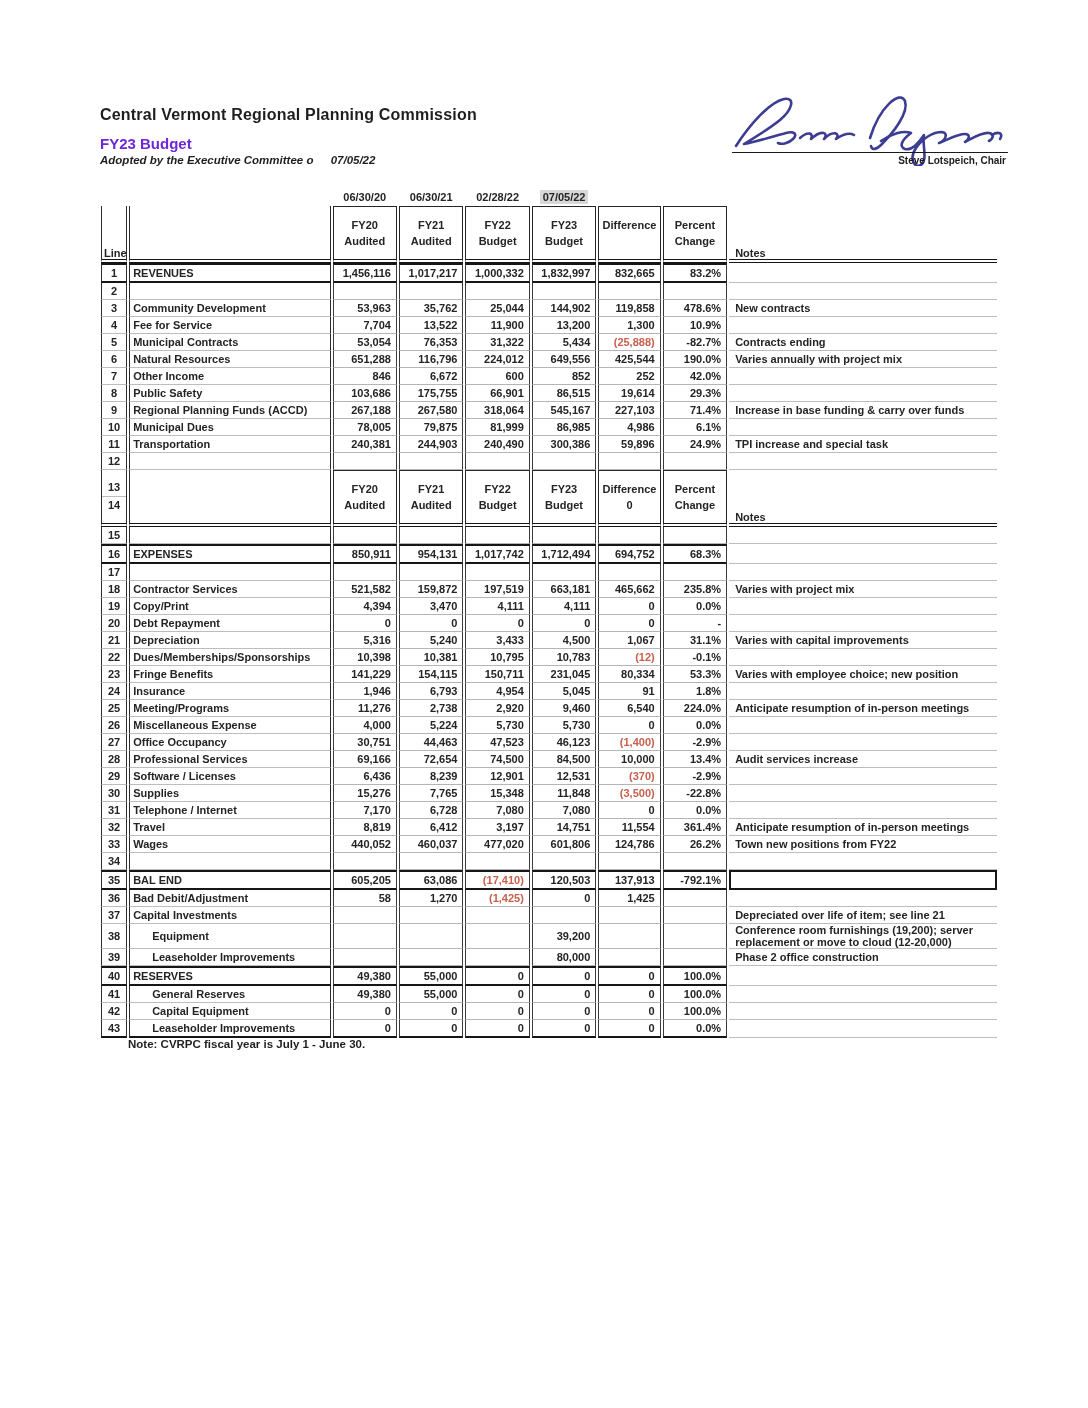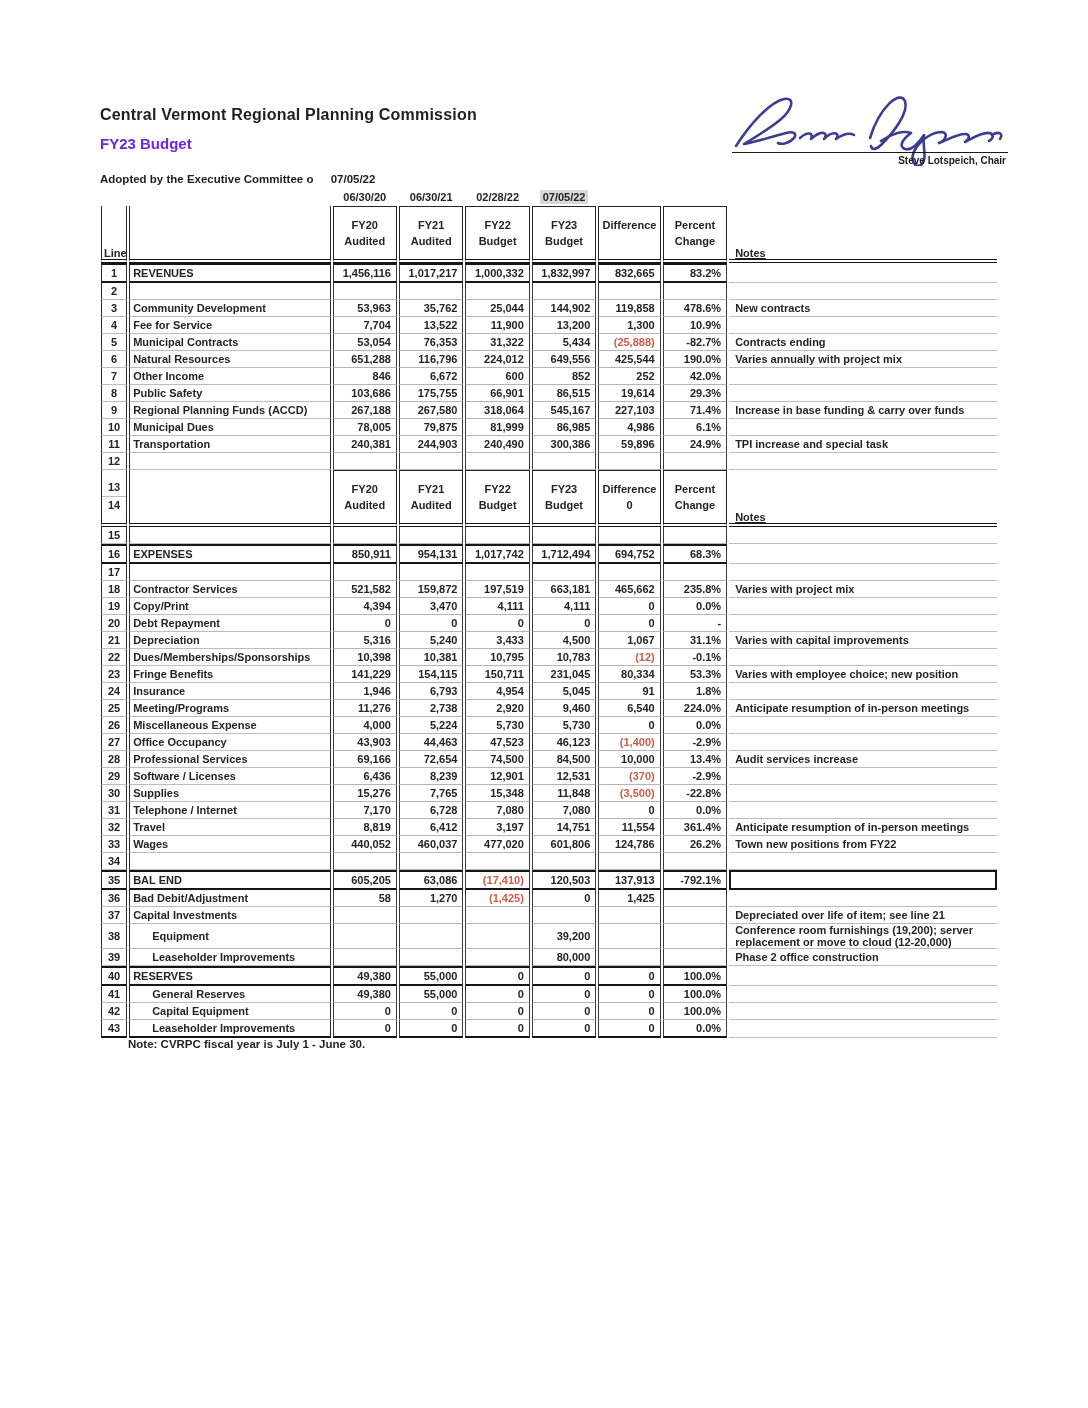--- a/index.html
+++ b/index.html
@@ -3,21 +3,21 @@
 <meta charset="utf-8">
 <style>
   html,body{margin:0;padding:0;background:#ffffff;}
   .page{position:relative;width:1088px;height:1408px;background:#ffffff;
         font-family:"Liberation Sans", sans-serif;color:#242424;overflow:hidden;}
 
   
   .doc-head{position:absolute;left:100px;top:106px;}
   .doc-title{font-size:16px;font-weight:700;color:#1e1e1e;letter-spacing:.2px;}
   .doc-sub{font-size:15px;font-weight:700;color:#6d28d9;margin-top:11px;}
-  .doc-adopted{font-size:11.5px;font-weight:700;color:#1e1e1e;margin-top:21px;}
+  .doc-adopted{font-size:11.5px;font-weight:700;color:#1e1e1e;margin-top:2px;font-style:italic;}
   .doc-adopted .date{margin-left:14px;}
 
   
   .sig-block{position:absolute;left:730px;top:88px;width:280px;}
   .sig-ink{position:absolute;left:0;top:0;}
   .sig-line{position:absolute;left:2px;top:64px;width:276px;border-top:1.6px solid #1a1a1a;}
   .sig-name{position:absolute;left:0;top:67px;width:276px;text-align:right;
             font-size:10px;font-weight:600;color:#1c1c1c;}
 
   
@@ -50,21 +50,21 @@
   
   .hcol{border-left:1.5px solid #262626;border-right:1.5px solid #262626;
         border-top:1.5px solid #262626;border-bottom:4px double #161616;
         text-align:center;font-weight:700;height:34px;padding:9px 2px;}
   .hcol div{height:16px;line-height:16px;}
   .hline{vertical-align:bottom;border-left:1.5px solid #2c2c2c;border-right:1.5px solid #2c2c2c;
          border-bottom:4px double #161616;text-align:right;font-weight:700;padding-left:2px;}
   .hname{border-left:1px solid #2c2c2c;border-right:1.5px solid #2c2c2c;
          border-bottom:4px double #161616;}
   .hnotes{border-bottom:4px double #161616;vertical-align:bottom;font-weight:700;
-          text-align:left;padding-left:6px;text-decoration:underline;}
+          text-align:left;padding-left:6px;}
   .hline2{border-left:1.5px solid #2c2c2c;border-right:1.5px solid #2c2c2c;
           border-bottom:4px double #161616;text-align:center;padding:0;}
   .hline2 div{height:17px;line-height:17px;}
   .hline2 div:first-child{border-bottom:1px solid #bdbdbd;}
 
   
   .footnote{position:absolute;left:128px;top:1038px;font-size:11.5px;font-weight:600;color:#1f1f1f;}
 </style>
 </head>
 <body>
@@ -442,21 +442,21 @@
             <td class="c-num">5,224</td>
             <td class="c-num">5,730</td>
             <td class="c-num">5,730</td>
             <td class="c-num">0</td>
             <td class="c-num">0.0%</td>
             <td class="c-note"></td>
           </tr>
           <tr>
             <td class="c-line">27</td>
             <td class="c-name">Office Occupancy</td>
-            <td class="c-num">43,903</td>
+            <td class="c-num">30,751</td>
             <td class="c-num">44,463</td>
             <td class="c-num">47,523</td>
             <td class="c-num">46,123</td>
             <td class="c-num neg">(1,400)</td>
             <td class="c-num">-2.9%</td>
             <td class="c-note"></td>
           </tr>
           <tr>
             <td class="c-line">28</td>
             <td class="c-name">Professional Services</td>

